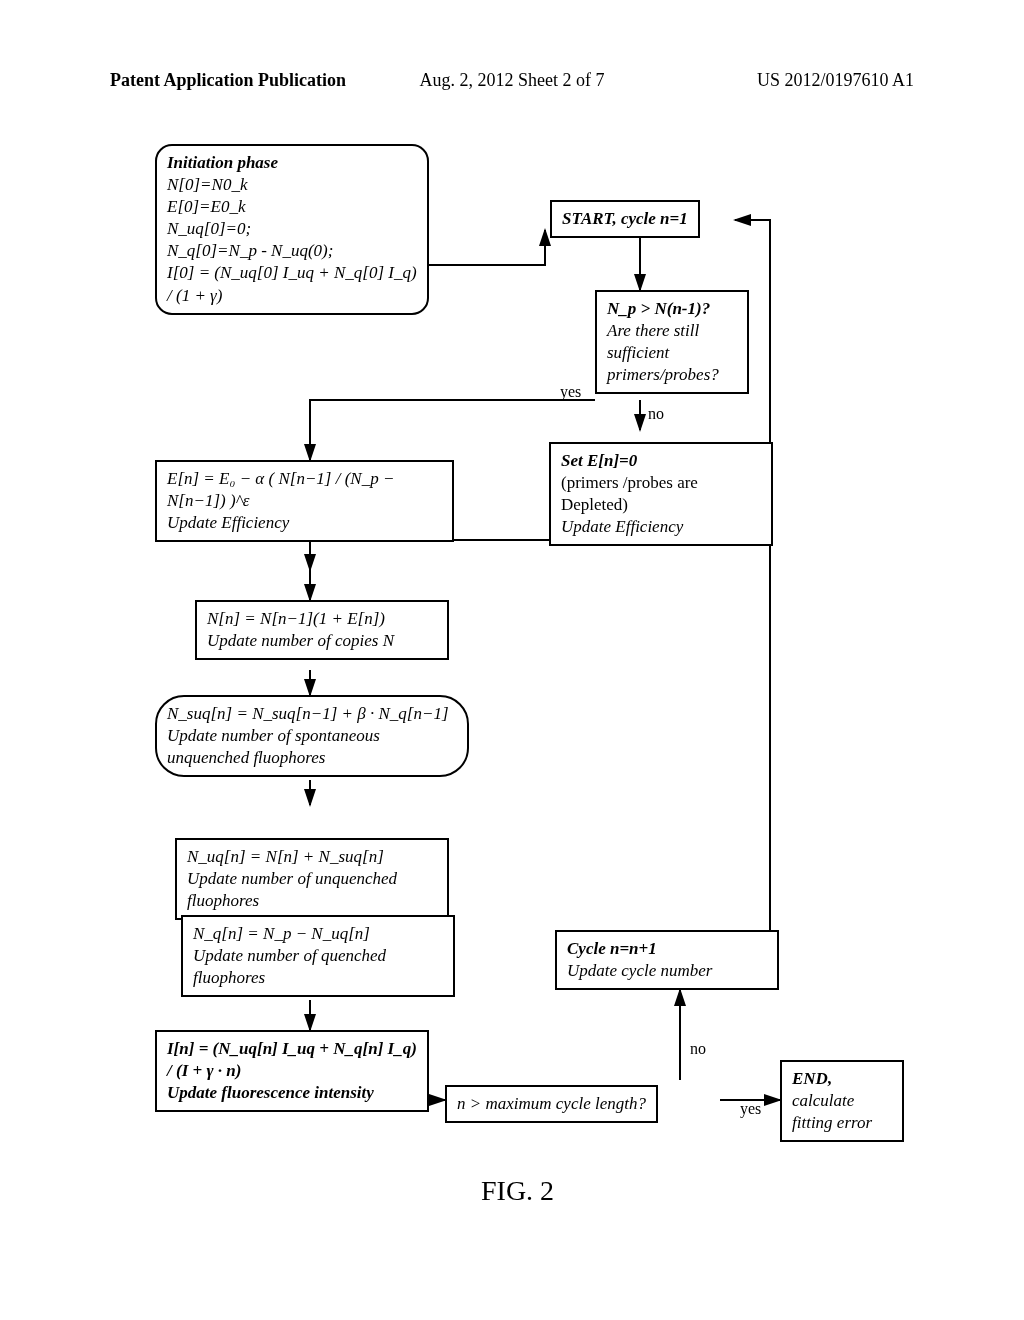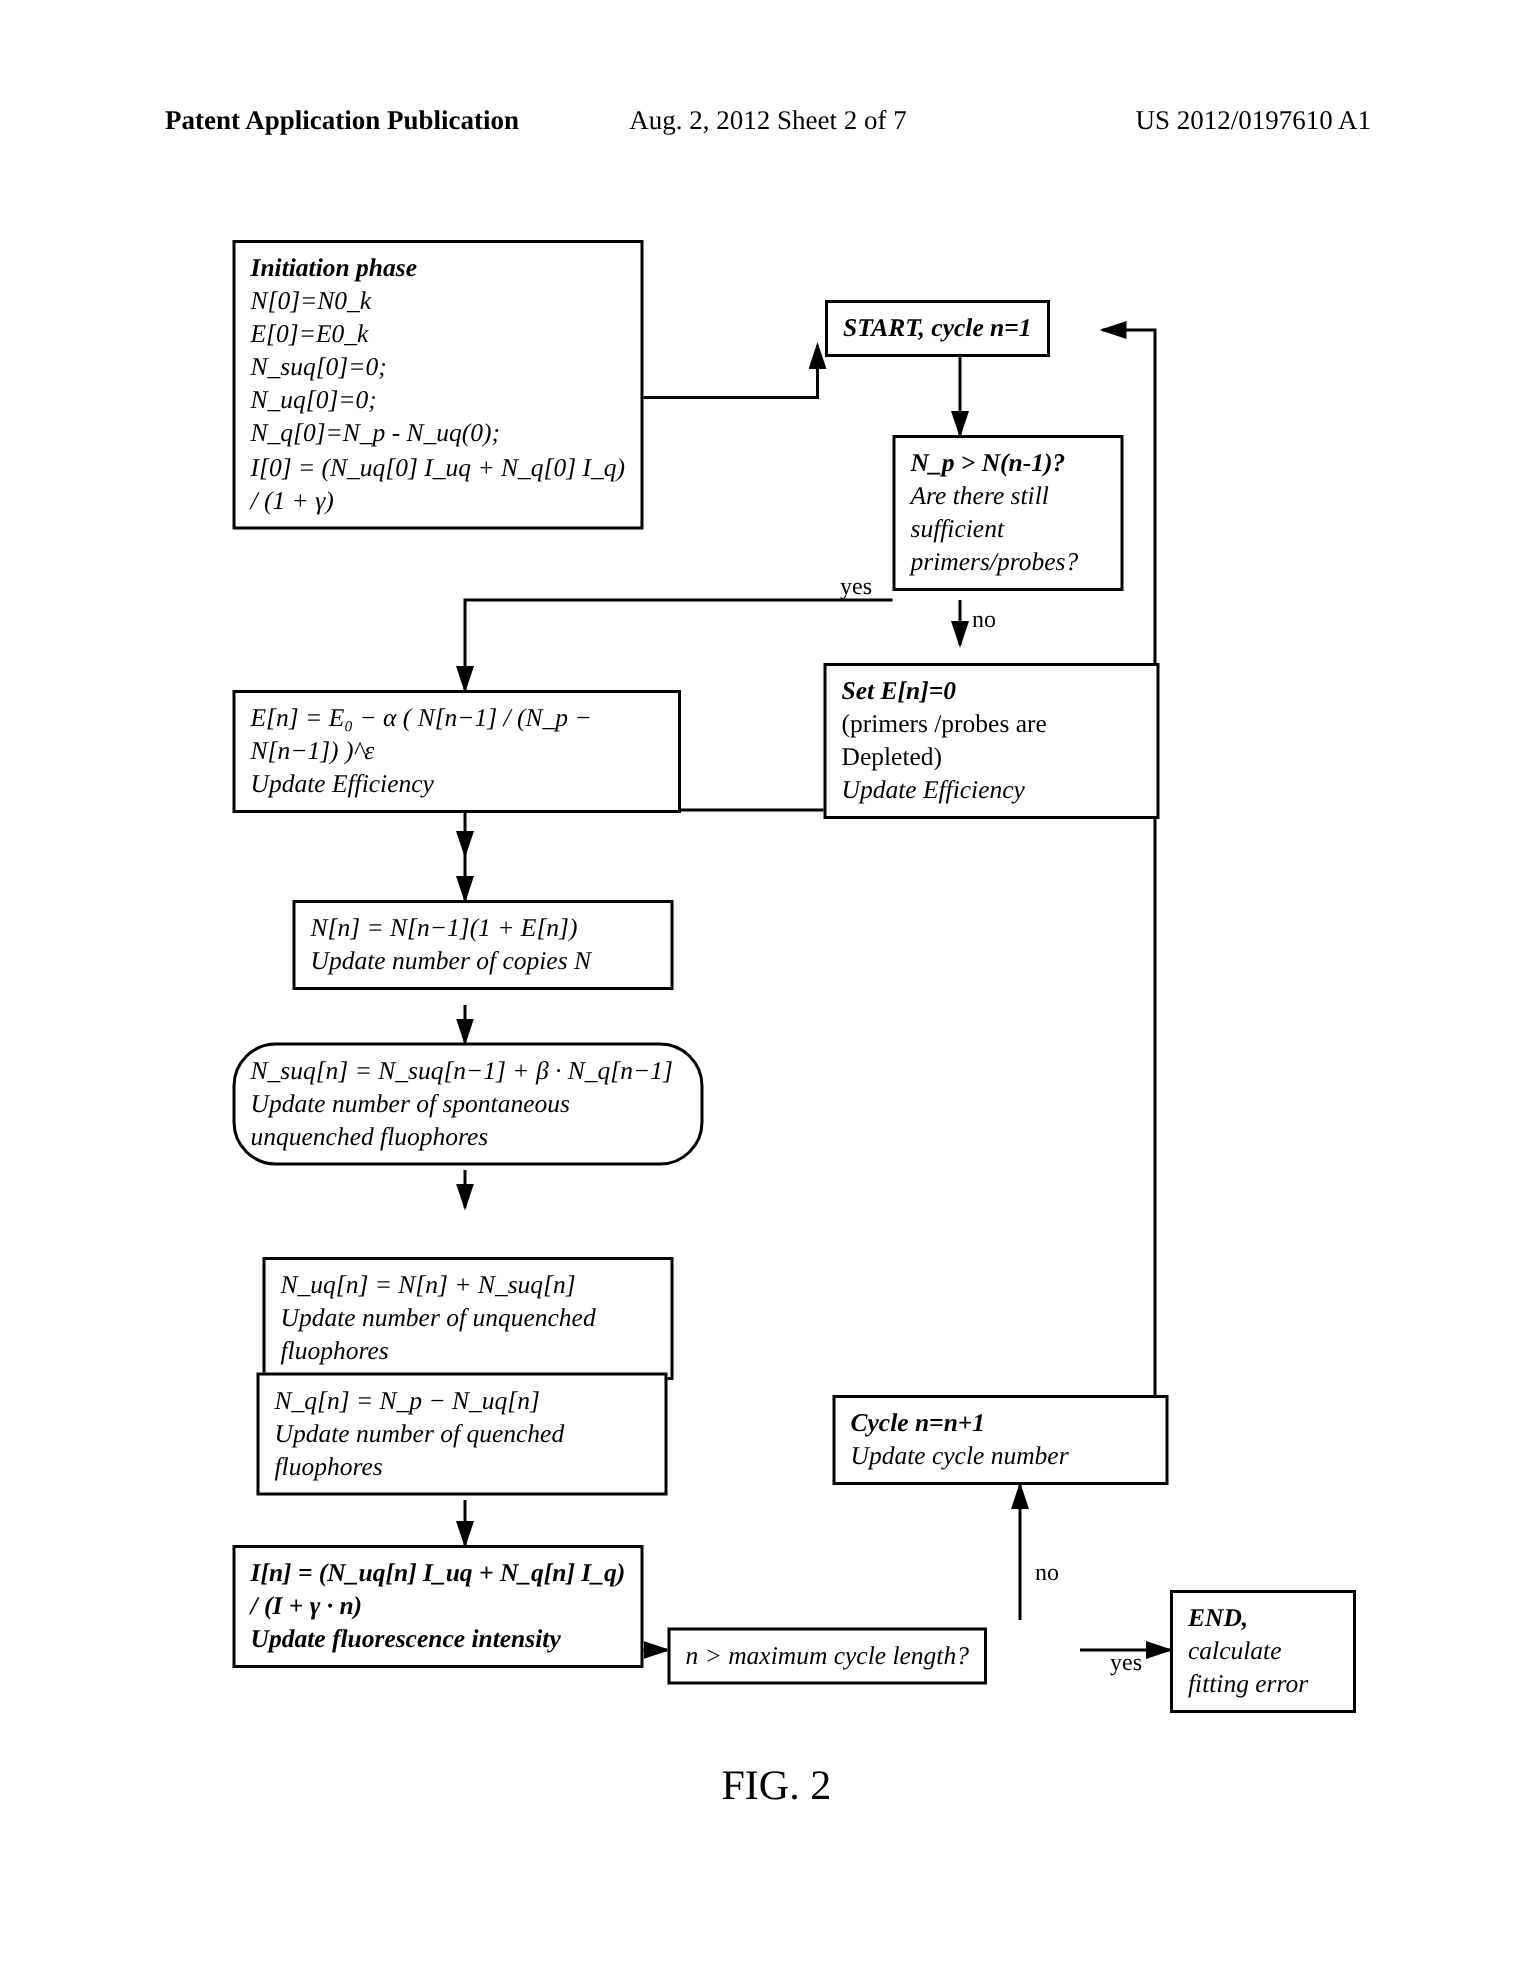--- a/index.html
+++ b/index.html
@@ -101,25 +101,24 @@
 
       <path d="M 420 960 L 445 960" stroke="#000" stroke-width="2" fill="none" marker-end="url(#arrow)"></path>
 
       <path d="M 720 960 L 780 960" stroke="#000" stroke-width="2" fill="none" marker-end="url(#arrow)"></path>
 
       <path d="M 680 940 L 680 850" stroke="#000" stroke-width="2" fill="none" marker-end="url(#arrow)"></path>
 
       <path d="M 770 790 L 770 80 L 735 80" stroke="#000" stroke-width="2" fill="none" marker-end="url(#arrow)"></path>
     </svg>
 
-    <div class="box" style="left:155px; top:20px; width:250px;">
+    <div class="box" style="left:155px; top:4px; width:250px;border-radius:17px;">
       <div class="bital">Initiation phase</div>
       <div class="ital">N[0]=N0_k</div>
       <div class="ital">E[0]=E0_k</div>
-      <div class="ital">N_suq[0]=0;</div>
       <div class="ital">N_uq[0]=0;</div>
       <div class="ital">N_q[0]=N_p - N_uq(0);</div>
       <div class="formula">I[0] = (N_uq[0] I_uq + N_q[0] I_q) / (1 + γ)</div>
     </div>
 
     <div class="box" style="left:550px; top:60px;">
       <span class="bital">START, cycle n=1</span>
     </div>
 
     <div class="box" style="left:595px; top:150px; width:130px;">
@@ -150,21 +149,21 @@
     <div class="box" style="left:155px; top:555px; width:290px;border-radius:29px;">
       <div class="formula">N_suq[n] = N_suq[n−1] + β · N_q[n−1]</div>
       <div class="ital">Update number of spontaneous unquenched fluophores</div>
     </div>
 
     <div class="box" style="left:175px; top:665px; width:250px;margin-top:33px;">
       <div class="formula">N_uq[n] = N[n] + N_suq[n]</div>
       <div class="ital">Update number of unquenched fluophores</div>
     </div>
 
-    <div class="box" style="left:171px; top:775px; width:250px;">
+    <div class="box" style="left:181px; top:775px; width:250px;">
       <div class="formula">N_q[n] = N_p − N_uq[n]</div>
       <div class="ital">Update number of quenched fluophores</div>
     </div>
 
     <div class="box" style="left:155px; top:890px; width:250px;font-weight:bold;">
       <div class="formula">I[n] = (N_uq[n] I_uq + N_q[n] I_q) / (I + γ · n)</div>
       <div class="ital">Update fluorescence intensity</div>
     </div>
 
     <div class="box" style="left:445px; top:945px;">

